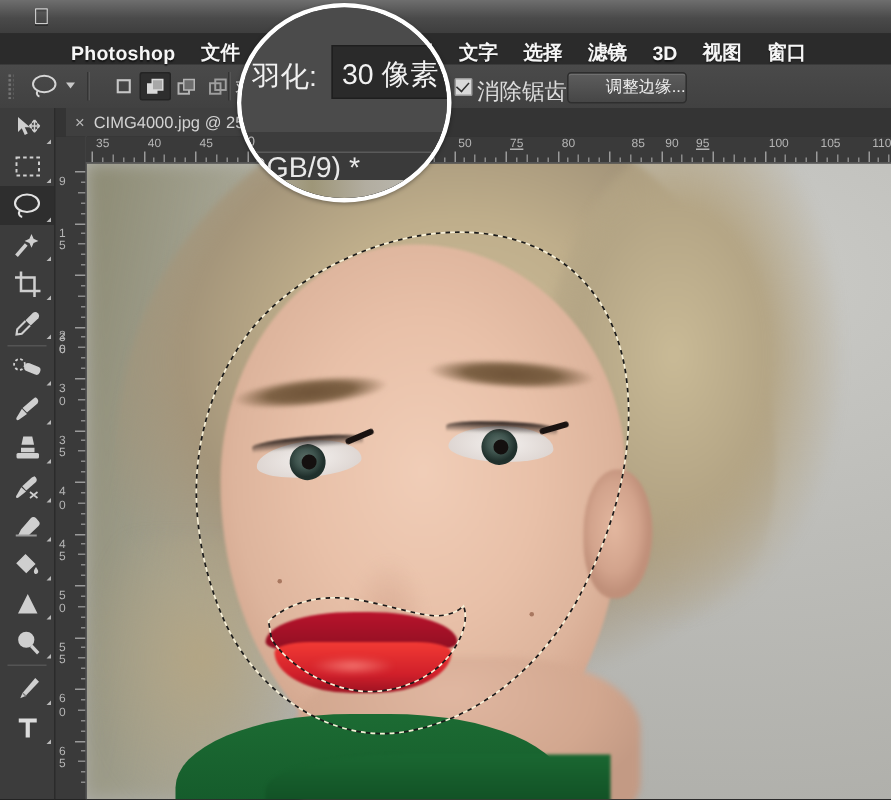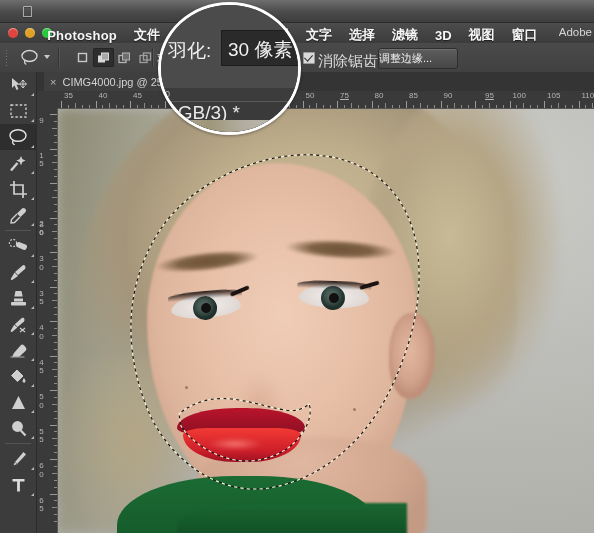--- a/index.html
+++ b/index.html
@@ -94,21 +94,21 @@
   }
   .aa-check:after{
     content:"";position:absolute;left:2px;top:0px;width:4px;height:7px;
     border:solid #2f2f2f;border-width:0 1.6px 1.6px 0;transform:rotate(42deg);
   }
   .aa-label{position:absolute;left:318px;top:9px;color:#ddd;font-size:15px;white-space:nowrap;}
   .refine-btn{
     position:absolute;left:378px;top:5px;width:78px;height:19px;
     background:linear-gradient(#5d5d5d,#464646);
     border:1px solid #2e2e2e;border-radius:3px;
-    color:#efefef;font-size:11px;line-height:19px;text-align:left;
+    color:#efefef;font-size:11px;line-height:19px;text-align:right;
     box-shadow:inset 0 1px 0 rgba(255,255,255,.12);
     white-space:nowrap;
   }
 
   
   .tabbar{
     position:absolute;left:36px;top:72px;width:558px;height:19px;
     background:#343434;border-bottom:1px solid #262626;z-index:2;
   }
   .doctab{
@@ -350,28 +350,20 @@
     <span class="mitem cn">图像</span>
     <span class="mitem cn">图层</span>
     <span class="mitem cn">文字</span>
     <span class="mitem cn">选择</span>
     <span class="mitem cn">滤镜</span>
     <span class="mitem cn">3D</span>
     <span class="mitem cn">视图</span>
     <span class="mitem cn">窗口</span>
   </div>
 
-  <div class="titlebar">
-    <div class="lights">
-      <span class="light r"></span>
-      <span class="light y"></span>
-      <span class="light g"></span>
-    </div>
-    <div class="appname">Adobe</div>
-  </div>
 
   <div class="optionsbar">
     <div class="grip"></div>
 
     <div class="tool-preview">
       <svg width="20" height="17" viewBox="0 0 20 17">
         <ellipse cx="9.5" cy="7" rx="7.5" ry="5.5" fill="none" stroke="#d6d6d6" stroke-width="1.3"></ellipse>
         <path d="M5 11.5 C4 13.5 5 15 6.3 15.3" fill="none" stroke="#d6d6d6" stroke-width="1.3"></path>
       </svg>
     </div>
@@ -479,33 +471,33 @@
       <div class="htick" style="left: 293.8px; height: 5px; background: rgb(138, 138, 138);"></div>
       <div class="htick" style="left: 300.7px; height: 3px; background: rgb(138, 138, 138);"></div>
       <div class="htick" style="left: 307.6px; height: 3px; background: rgb(138, 138, 138);"></div>
       <div class="htick" style="left: 314.5px; height: 7px;"></div>
       <div class="hlabel" style="left: 317.5px;">80</div>
       <div class="htick" style="left: 321.4px; height: 3px; background: rgb(138, 138, 138);"></div>
       <div class="htick" style="left: 328.3px; height: 5px; background: rgb(138, 138, 138);"></div>
       <div class="htick" style="left: 335.2px; height: 3px; background: rgb(138, 138, 138);"></div>
       <div class="htick" style="left: 342.1px; height: 3px; background: rgb(138, 138, 138);"></div>
       <div class="htick" style="left: 349px; height: 7px;"></div>
-      <div class="hlabel" style="left: 352px;">85</div>
+      <div class="hlabel" style="left: 364px;">85</div>
       <div class="htick" style="left: 355.9px; height: 3px; background: rgb(138, 138, 138);"></div>
       <div class="htick" style="left: 362.8px; height: 5px; background: rgb(138, 138, 138);"></div>
       <div class="htick" style="left: 369.7px; height: 3px; background: rgb(138, 138, 138);"></div>
       <div class="htick" style="left: 376.6px; height: 3px; background: rgb(138, 138, 138);"></div>
       <div class="htick" style="left: 383.5px; height: 7px;"></div>
       <div class="hlabel" style="left: 386.5px;">90</div>
       <div class="htick" style="left: 390.4px; height: 3px; background: rgb(138, 138, 138);"></div>
       <div class="htick" style="left: 397.3px; height: 5px; background: rgb(138, 138, 138);"></div>
       <div class="htick" style="left: 404.2px; height: 3px; background: rgb(138, 138, 138);"></div>
       <div class="htick" style="left: 411.1px; height: 3px; background: rgb(138, 138, 138);"></div>
       <div class="htick" style="left: 418px; height: 7px;"></div>
-      <div class="hlabel" style="left: 428px; text-decoration: underline;">95</div>
+      <div class="hlabel" style="left: 407px; text-decoration: underline;">95</div>
       <div class="htick" style="left: 424.9px; height: 3px; background: rgb(138, 138, 138);"></div>
       <div class="htick" style="left: 431.8px; height: 5px; background: rgb(138, 138, 138);"></div>
       <div class="htick" style="left: 438.7px; height: 3px; background: rgb(138, 138, 138);"></div>
       <div class="htick" style="left: 445.6px; height: 3px; background: rgb(138, 138, 138);"></div>
       <div class="htick" style="left: 452.5px; height: 7px;"></div>
       <div class="hlabel" style="left: 455.5px;">100</div>
       <div class="htick" style="left: 459.4px; height: 3px; background: rgb(138, 138, 138);"></div>
       <div class="htick" style="left: 466.3px; height: 5px; background: rgb(138, 138, 138);"></div>
       <div class="htick" style="left: 473.2px; height: 3px; background: rgb(138, 138, 138);"></div>
       <div class="htick" style="left: 480.1px; height: 3px; background: rgb(138, 138, 138);"></div>
@@ -759,19 +751,19 @@
 
   <div class="magnifier">
     <div class="mag-inner">
       <div class="mag-bg-top"></div>
       <div class="mag-bg-bot"></div>
       <div class="mag-input"></div>
       <div class="mag-feather">羽化:</div>
       <div class="mag-inputtext">30 像素</div>
       <div class="mag-rulerstrip"></div>
       <div class="mag-r50">50</div>
-      <div class="mag-title">RGB/3) *</div>
+      <div class="mag-title">RGB/9) *</div>
       <div class="mag-photo"></div>
     </div>
   </div>
 
 
 </div>
 
 </body></html>

